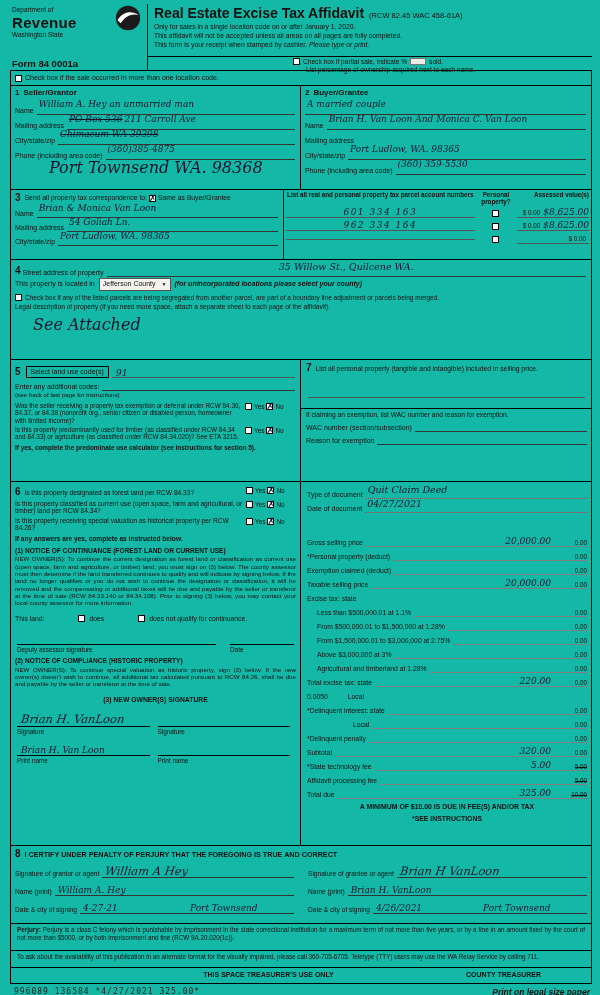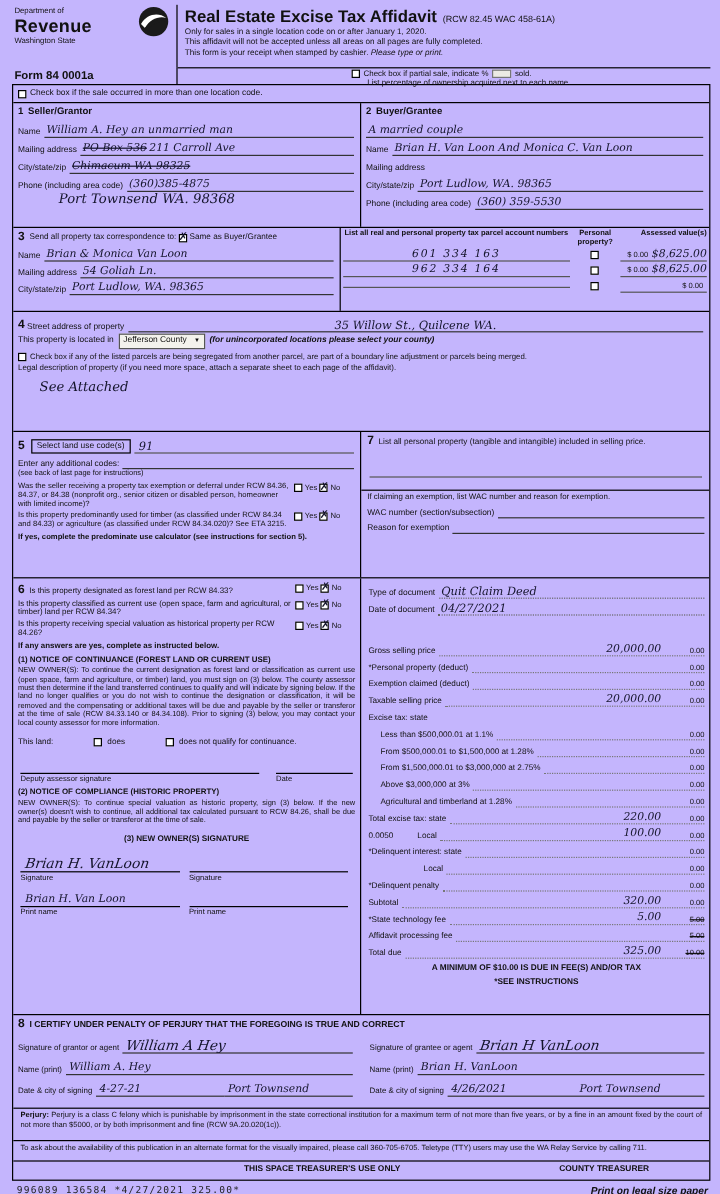--- a/index.html
+++ b/index.html
@@ -2,44 +2,44 @@
 <html><head>
 <meta charset="utf-8">
 <style>
   * { margin:0; padding:0; box-sizing:border-box; }
   html,body { background:#ffffff; }
   body {
     width:600px; height:995px; position:relative;
     font-family:"Liberation Sans","DejaVu Sans",sans-serif;
     font-size:7px; line-height:1.18; color:#111;
   }
-  .page { position:absolute; inset:0; background:#c4b5fd; padding:4px 8px 0 10px; }
+  .page { position:absolute; inset:0; background:#14b8a6; padding:4px 8px 0 10px; }
 
   
   b { font-weight:bold; }
   .hand {
     font-family:"DejaVu Serif","Liberation Serif",serif;
     font-style:italic; font-size:9px; line-height:1; color:#14142b; white-space:nowrap;
   }
   .mid-hand { font-size:9.5px; }
-  .big-hand { font-size:11px; }
+  .big-hand { font-size:16px; }
   .sig { font-size:11.5px; display:inline-block; transform:skewX(-8deg); }
   .crossed { text-decoration:line-through; }
   .cb {
     display:inline-block; width:7px; height:7px; border:1px solid #000;
     position:relative; flex:none; vertical-align:-1px; background:#fff;
   }
   .cb .mark {
     position:absolute; left:-1px; top:-3px; font-size:9px; font-style:normal;
     font-family:"DejaVu Sans",sans-serif; color:#14142b;
   }
   .secnum { font-size:10px; font-weight:bold; padding-right:2px; }
   .fline { display:flex; align-items:flex-end; height:15px; }
   .flabel { white-space:nowrap; padding-right:3px; font-size:7px; }
-  .fval { flex:1; border-bottom:1px solid #333; display:flex; align-items:flex-end; padding:0 2px; height:100%; }
+  .fval { flex:1; border-bottom:1px solid #333; display:flex; align-items:flex-start; padding:0 2px; height:100%; }
   .fval.center { justify-content:center; }
   .br { border-right:1px solid #000; }
   .bt { border-top:1px solid #000; }
 
   
   .rowA { display:flex; height:52px; }
   .h-left { width:138px; border-right:1px solid #000; padding:2px 4px 0 2px; position:relative; }
   .dept { font-size:6.5px; }
   .revenue { font-size:15px; font-weight:bold; letter-spacing:.3px; }
   .state { font-size:6.5px; }
@@ -228,21 +228,21 @@
         <div class="fline">
           <span class="flabel">Mailing address</span>
           <span class="fval">
             <span class="hand crossed">PO Box 536</span>&nbsp;
             <span class="hand">211 Carroll Ave</span>
           </span>
         </div>
         <div class="fline">
           <span class="flabel">City/state/zip</span>
           <span class="fval">
-              <span class="hand crossed">Chimacum WA 98325</span>
+              <span class="hand crossed">Chimacum WA 39398</span>
             </span>
         </div>
         <div class="fline">
           <span class="flabel">Phone (including area code)</span>
           <span class="fval">
               <span class="hand">(360)385-4875</span>
             </span>
         </div>
         <div class="pt-hand">
           <span class="hand big-hand">Port Townsend WA. 98368</span>
@@ -589,24 +589,20 @@
           <div class="trow">
             <span class="tlabel">Total excise tax: state</span>
             <span class="tline">
                 <span class="hand thand">220.00</span>
                 <span class="tprint">0.00</span>
               </span>
           </div>
           <div class="trow">
             <span class="tlabel">0.0050</span>
             <span class="tlabel tgap">Local</span>
-            <span class="tline">
-                <span class="hand thand">100.00</span>
-                <span class="tprint">0.00</span>
-              </span>
           </div>
           <div class="trow">
             <span class="tlabel">*Delinquent interest: state</span>
             <span class="tline">
                 <span class="hand thand"></span>
                 <span class="tprint">0.00</span>
               </span>
           </div>
           <div class="trow">
             <span class="tlabel t-ind2">Local</span>

